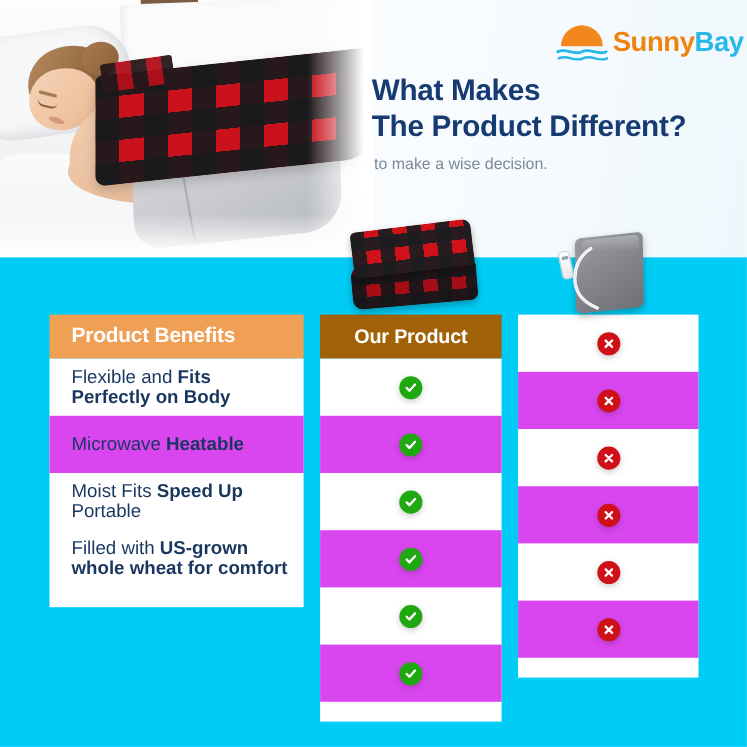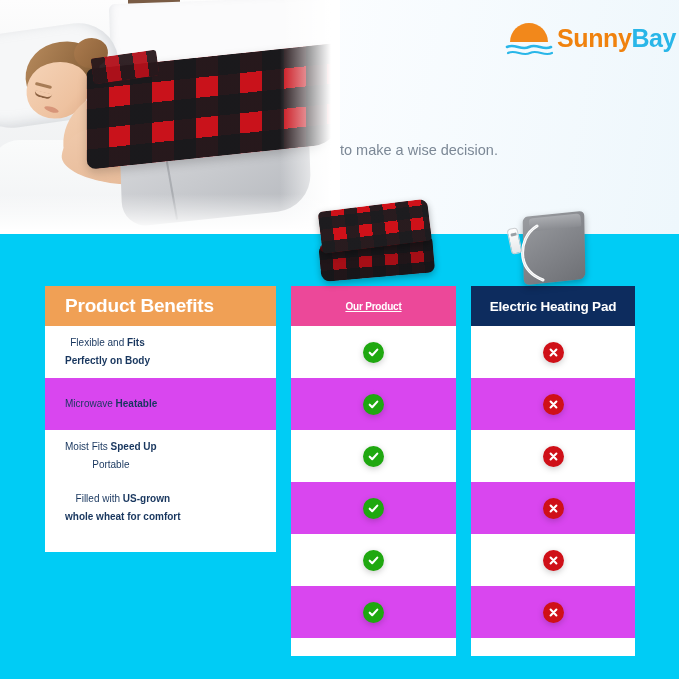--- a/index.html
+++ b/index.html
@@ -230,21 +230,20 @@
     background: #00CCF5;
   }
 
   
   .table-wrap {
     position: absolute;
     left: 45px; top: 286px;
     width: 590px;
     display: flex;
     gap: 15px;
-    text-align: center;
   }
   .col {
     display: flex;
     flex-direction: column;
   }
   .col-benefits { width: 231px; }
   .col-ours     { width: 165px; }
   .col-theirs   { width: 164px; }
 
   .col-head {
@@ -254,24 +253,23 @@
     color: #ffffff;
     font-weight: bold;
     letter-spacing: -0.2px;
   }
   .head-benefits {
     background: #F0A055;
     padding-left: 20px;
     font-size: 19px;
   }
   .head-ours {
-    background: #ec4899;
+    background: #a16207;
     justify-content: center;
-    font-size: 10px;
-    text-decoration: underline;
+    font-size: 18px;
   }
   .head-theirs {
     background: #0D2C5E;
     justify-content: center;
     font-size: 13.5px;
   }
 
   .col-body {
     background: #ffffff;
     display: flex;
@@ -283,21 +281,21 @@
     align-items: center;
     height: 52px;
     box-sizing: border-box;
   }
   .row.alt { background: #d946ef; }
 
   .benefit-row {
     padding-left: 20px;
     padding-right: 10px;
     color: #18365E;
-    font-size: 10px;
+    font-size: 17px;
     line-height: 18px;
   }
   .benefit-row b { font-weight: bold; }
   .icon-row {
     justify-content: center;
   }
 
   
   .badge {
     width: 21px; height: 21px;
@@ -430,20 +428,24 @@
 
     <div class="logo">
       <svg class="logo-mark" viewBox="0 0 48 38">
         <path d="M5 22 A19 19 0 0 1 43 22 Z" fill="#F2881B"></path>
         <path d="M2 27 C10 23, 16 31, 24 27 C32 23, 38 31, 46 27" stroke="#29B6E8" stroke-width="2.6" fill="none" stroke-linecap="round"></path>
         <path d="M3 33 C11 29, 17 37, 25 33 C33 29, 39 37, 47 33" stroke="#29B6E8" stroke-width="2.2" fill="none" stroke-linecap="round"></path>
       </svg>
       <div class="logo-text"><span class="logo-sunny">Sunny</span><span class="logo-bay">Bay</span></div>
     </div>
 
+    <div class="headline">
+      <div>What Makes</div>
+      <div>The Product Different?</div>
+    </div>
     <div class="subhead">
       <div>to make a wise decision.</div>
     </div>
   </div>
 
   <div class="cyan-section"></div>
 
   <div class="table-wrap">
 
     <div class="col col-benefits">
@@ -513,21 +515,20 @@
           <span class="badge badge-yes shadow-soft">
             <svg width="13" height="13" viewBox="0 0 13 13">
                 <path d="M2.7 6.7 L5.2 9.2 L10.3 3.6" stroke="#fff" stroke-width="2.1" fill="none" stroke-linecap="round" stroke-linejoin="round"></path>
               </svg>
           </span>
         </div>
       </div>
     </div>
 
     <div class="col col-theirs">
-      <div class="col-head head-theirs">Electric Heating Pad</div>
       <div class="col-body">
         <div class="row icon-row">
           <span class="badge badge-no shadow-soft">
             <svg width="13" height="13" viewBox="0 0 13 13">
                 <path d="M3.6 3.6 L9.4 9.4 M9.4 3.6 L3.6 9.4" stroke="#fff" stroke-width="2.1" stroke-linecap="round"></path>
               </svg>
           </span>
         </div>
         <div class="row icon-row alt">
           <span class="badge badge-no shadow-soft">

